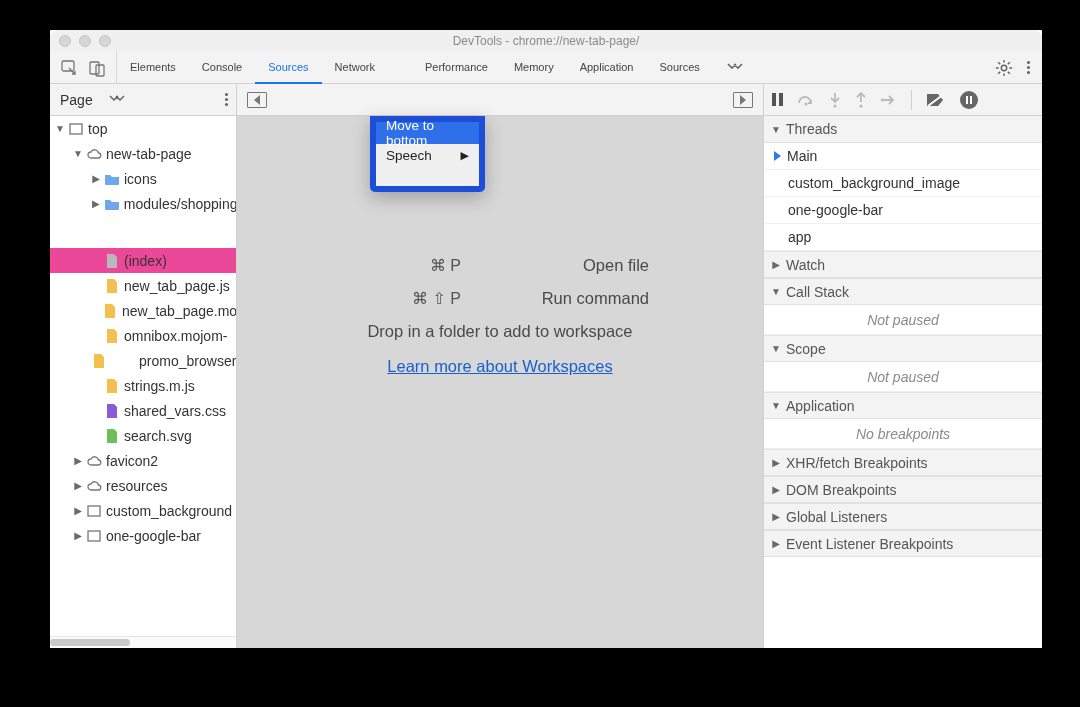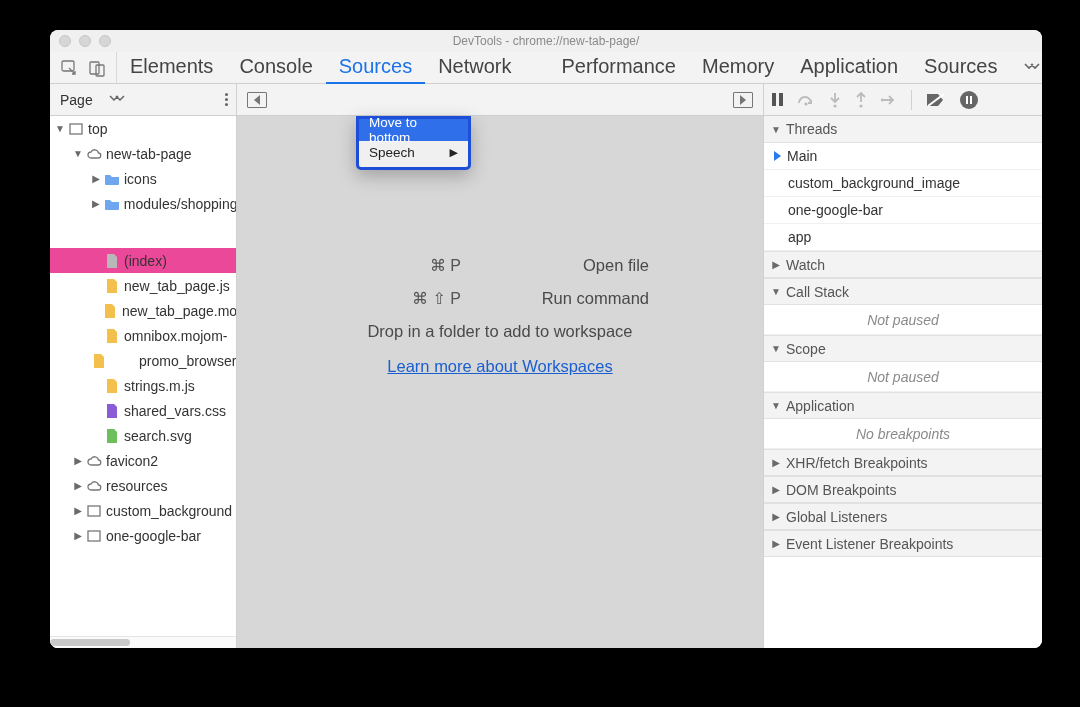--- a/index.html
+++ b/index.html
@@ -1,28 +1,28 @@
 <!DOCTYPE html>
 <html><head>
 <meta charset="utf-8">
 <style>
   * { box-sizing: border-box; margin: 0; padding: 0; font-family: -apple-system, "Helvetica Neue", Arial, sans-serif; }
   body { background: #000; width: 1080px; height: 707px; overflow: hidden; position: relative; }
   .window {
     position: absolute; top: 30px; left: 50px; width: 992px; height: 618px;
-    background: #fff; border-radius: 8px; box-shadow: 0 20px 60px rgba(0,0,0,0.6);
+    background: #fff; border-radius: 1px; box-shadow: 0 20px 60px rgba(0,0,0,0.6);
     display: flex; flex-direction: column; overflow: hidden;
   }
   
   .titlebar { height: 22px; background: #f0f0f0; border-top-left-radius:8px; border-top-right-radius:8px; position:relative; display:flex; align-items:center; justify-content:center; }
   .traffic { position:absolute; left:9px; top:5px; display:flex; gap:8px; }
   .traffic span { width:12px; height:12px; border-radius:50%; background:#d6d6d6; border:1px solid #c6c6c6; }
   .titlebar-title { font-size:12px; color:#8a8a8a; }
   
-  .tabs-row { height:32px; border-bottom:1px solid #d0d0d0; background:#f3f3f3; display:flex; align-items:center; padding:0 6px; font-size:20px; color:#444; }
+  .tabs-row { height:32px; border-bottom:1px solid #d0d0d0; background:#f3f3f3; display:flex; align-items:center; padding:0 6px; font-size:11px; color:#444; }
   .tabs-left-icons { display:flex; align-items:center; gap:10px; padding:0 10px 0 4px; border-right:1px solid #d8d8d8; height:32px;}
   .tabs { display:flex; align-items:stretch; height:32px; }
   .tab { padding:0 13px; display:flex; align-items:center; cursor:default; border-bottom:2px solid transparent; color:#444; }
   .tab.active { color:#1a73e8; border-bottom:2px solid #1a73e8; }
   .tab.moverow { margin-left: 24px; }
   .tabs-right { margin-left:auto; display:flex; align-items:center; gap:14px; padding-right:6px; color:#666;}
   
   .toolbar2 { height:32px; border-bottom:1px solid #d0d0d0; background:#f3f3f3; display:flex; align-items:stretch; }
   .sidebar-head { width:187px; border-right:1px solid #d0d0d0; display:flex; align-items:center; padding-left:10px; font-size:14px; color:#333;}
   .sidebar-head .spacer{flex:1;}
@@ -56,21 +56,21 @@
   
   .rightpane { width:278px; background:#fff; overflow:auto; font-size:14px; color:#333; }
   .section-h { height:27px; background:#f3f3f3; border-top:1px solid #e1e1e1; border-bottom:1px solid #e1e1e1; display:flex; align-items:center; padding-left:6px; color:#555; }
   .section-h:first-child{border-top:none;}
   .chev { width:12px; display:inline-flex; justify-content:center; font-size:10px; color:#6a6a6a; margin-right:4px;}
   .thread-row { height:27px; display:flex; align-items:center; padding-left:10px; border-bottom:1px solid #f0f0f0;}
   .thread-row.active::before { content:""; width:0; height:0; border-top:5px solid transparent; border-bottom:5px solid transparent; border-left:7px solid #2a7af2; margin-right:6px;}
   .thread-row:not(.active) { padding-left:24px; }
   .status-row { height:30px; display:flex; align-items:center; justify-content:center; color:#8a8a8a; font-style:italic; border-bottom:1px solid #f0f0f0;}
   
-  .ctx { position:absolute; top:0px; left:119px; width:115px; background:#f0f0f0; border:3px solid #1d4ed8; border-radius:0 0 5px 5px; box-shadow:0 6px 18px rgba(0,0,0,0.25); z-index:50; font-size:13.5px; padding-bottom:4px;}
+  .ctx { position:absolute; top:0px; left:133px; width:115px; background:#f0f0f0; border:6px solid #1d4ed8; border-radius:0 0 5px 5px; box-shadow:0 6px 18px rgba(0,0,0,0.25); z-index:50; font-size:13.5px; padding-bottom:20px;}
   .ctx-item { height:22px; display:flex; align-items:center; padding:0 10px; color:#222; justify-content:space-between;}
   .ctx-item.hl { background:#2f6fea; color:#fff; }
   .ctx-item .sub { font-size:11px; color:inherit; }
   
   .folder-blue { fill:#6ea7ef; }
   .file-yellow { fill:#f4c04d; }
   .file-purple { fill:#8a5bd6; }
   .file-green  { fill:#6cbf5a; }
   .file-gray   { fill:#b8b8b8; }
   .frame-box   { stroke:#777; fill:none; stroke-width:1.3; }

